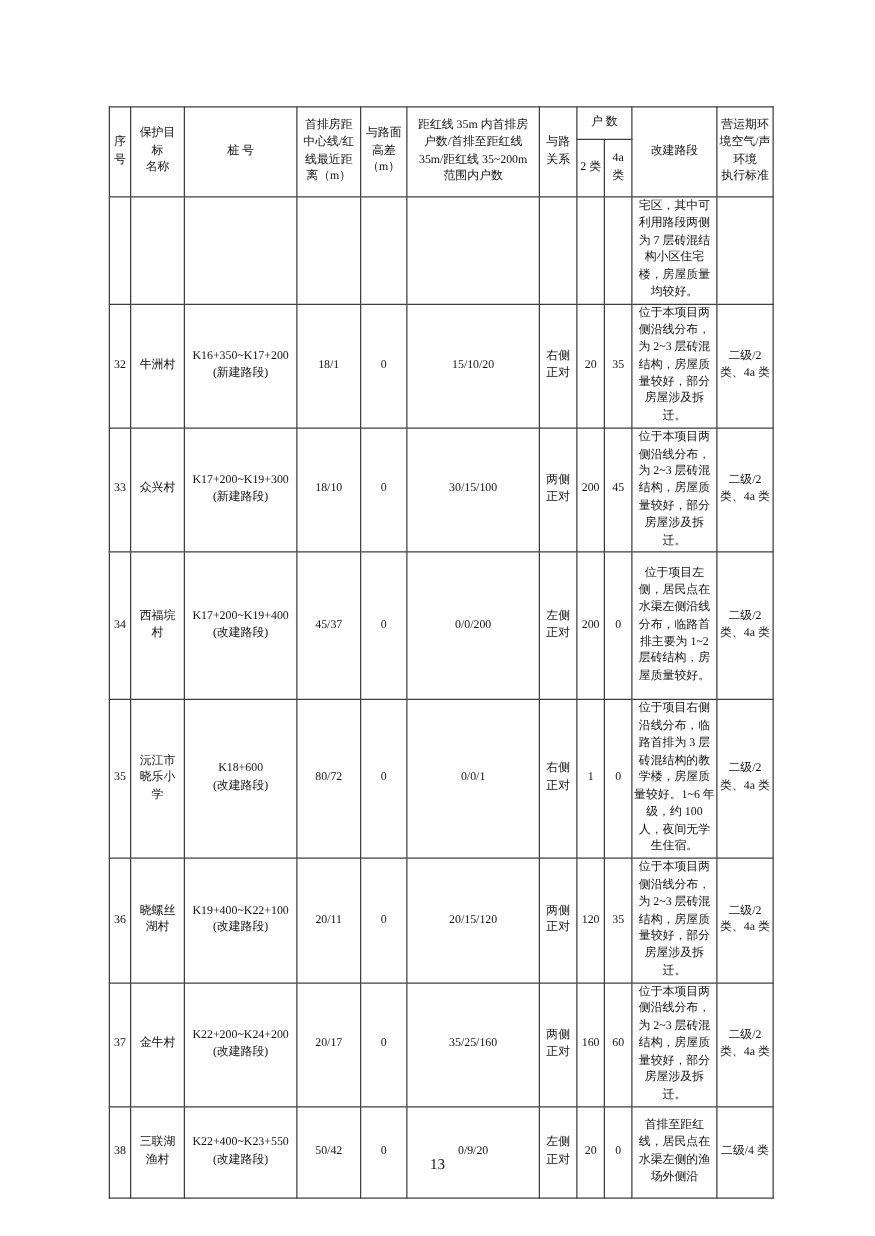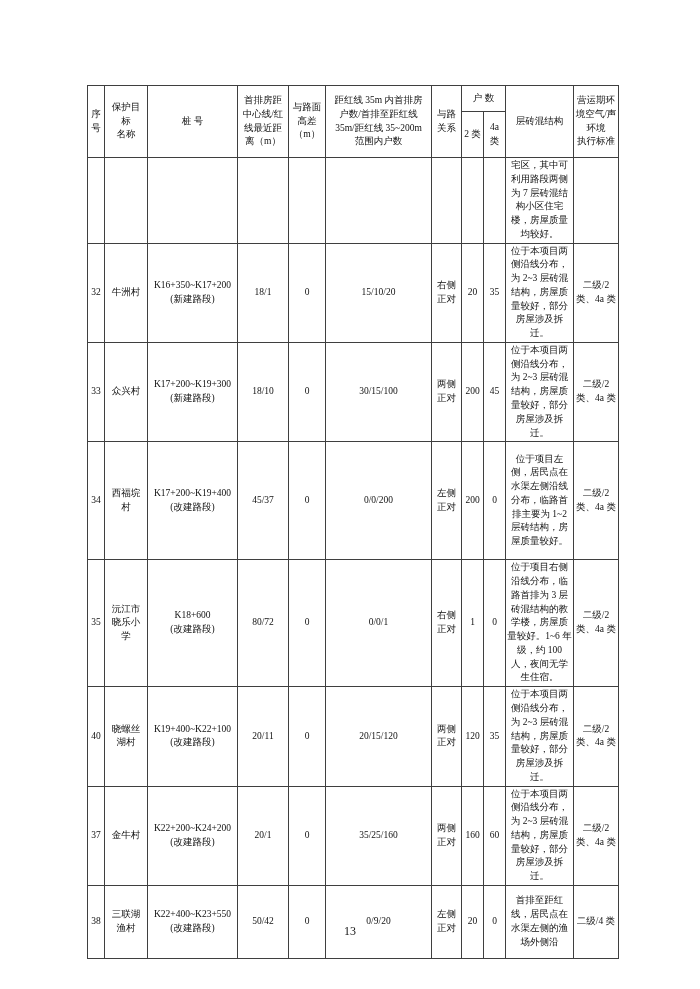--- a/index.html
+++ b/index.html
@@ -83,21 +83,21 @@
         <th rowspan="2">与路面
 高差
 （m）</th>
         <th rowspan="2">距红线 35m 内首排房
 户数/首排至距红线
 35m/距红线 35~200m
 范围内户数</th>
         <th rowspan="2">与路
 关系</th>
         <th colspan="2">户 数</th>
-        <th rowspan="2">层砖混结构</th>
+        <th rowspan="2">改建路段</th>
         <th rowspan="2">营运期环
 境空气/声
 环境
 执行标准</th>
       </tr>
       <tr style="height:46px">
         <th>2 类</th>
         <th>4a
 类</th>
       </tr>
@@ -173,41 +173,41 @@
         <td>0</td>
         <td>0/0/1</td>
         <td>右侧
 正对</td>
         <td>1</td>
         <td>0</td>
         <td>位于项目右侧沿线分布，临路首排为 3 层砖混结构的教学楼，房屋质量较好。1~6 年级，约 100 人，夜间无学生住宿。</td>
         <td>二级/2 类、4a 类</td>
       </tr>
       <tr style="height:95px">
-        <td>40</td>
+        <td>36</td>
         <td>晓螺丝
 湖村</td>
         <td>K19+400~K22+100
 (改建路段)</td>
         <td>20/11</td>
         <td>0</td>
         <td>20/15/120</td>
         <td>两侧
 正对</td>
         <td>120</td>
         <td>35</td>
         <td>位于本项目两侧沿线分布，为 2~3 层砖混结构，房屋质量较好，部分房屋涉及拆迁。</td>
         <td>二级/2 类、4a 类</td>
       </tr>
       <tr style="height:90px">
         <td>37</td>
         <td>金牛村</td>
         <td>K22+200~K24+200
 (改建路段)</td>
-        <td>20/1</td>
+        <td>20/17</td>
         <td>0</td>
         <td>35/25/160</td>
         <td>两侧
 正对</td>
         <td>160</td>
         <td>60</td>
         <td>位于本项目两侧沿线分布，为 2~3 层砖混结构，房屋质量较好，部分房屋涉及拆迁。</td>
         <td>二级/2 类、4a 类</td>
       </tr>
       <tr style="height:73px">

